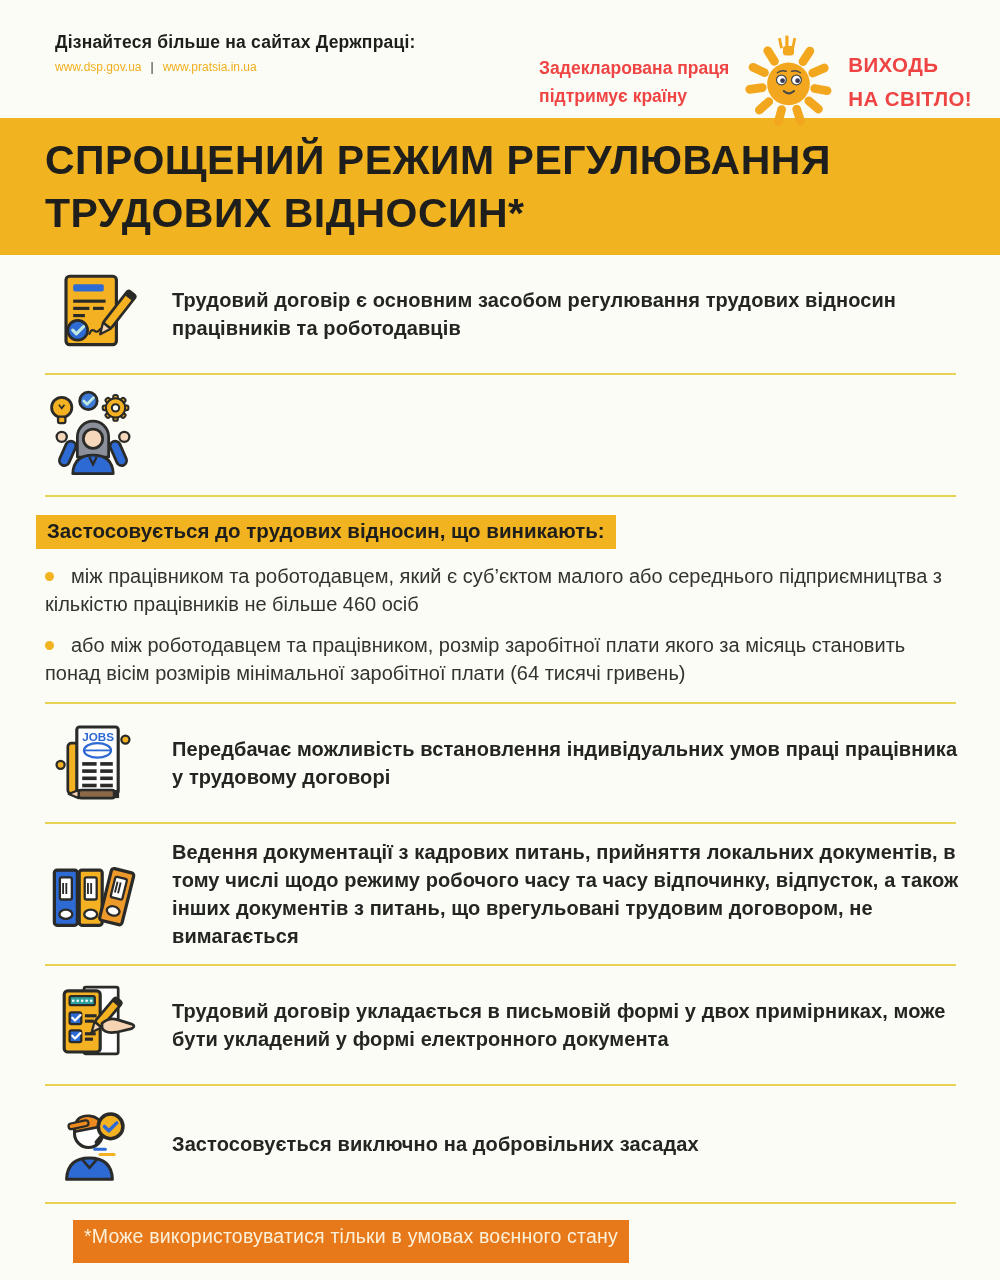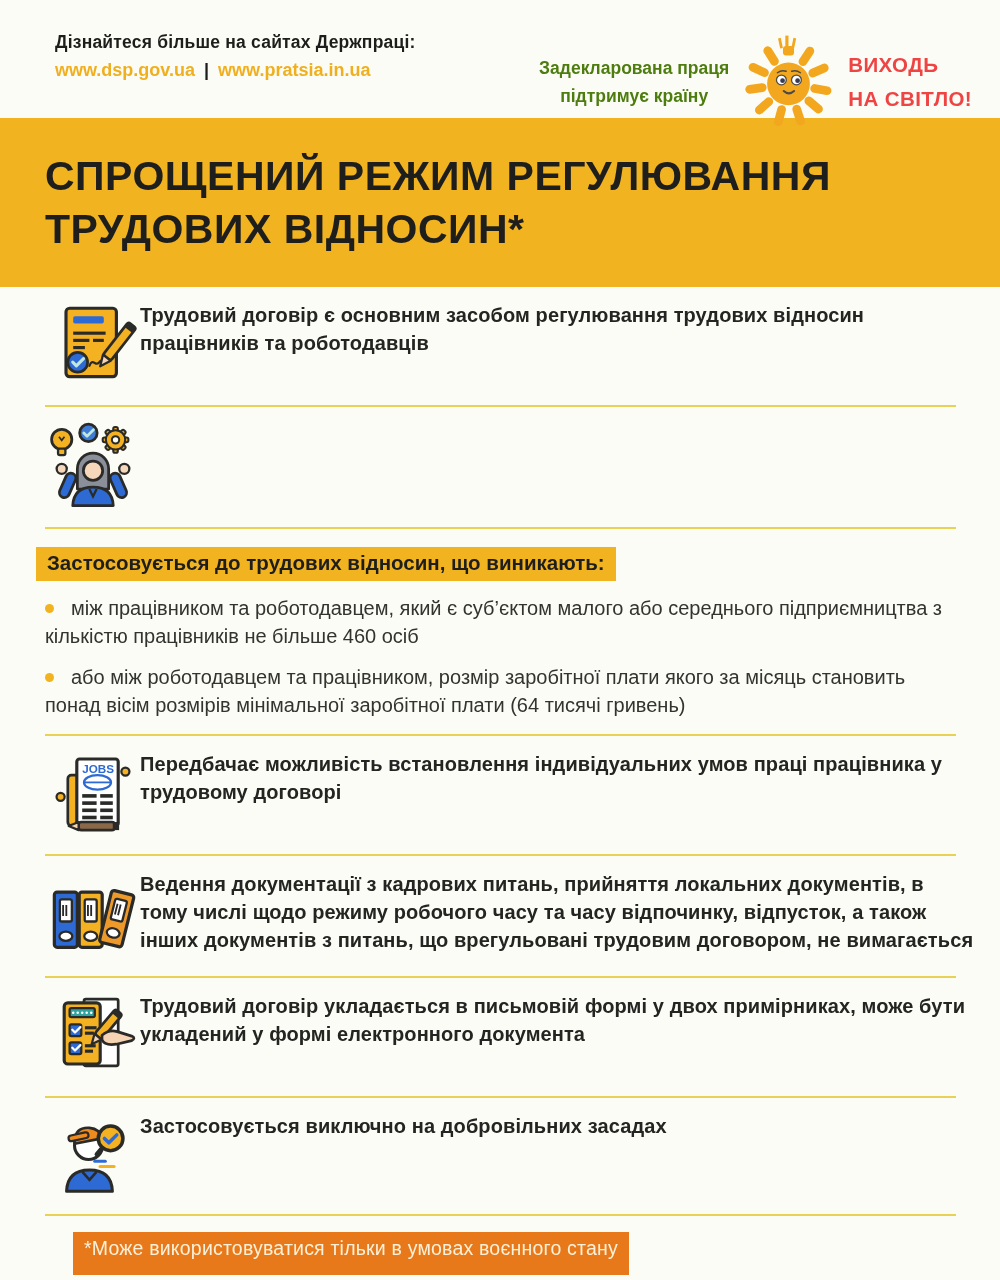--- a/index.html
+++ b/index.html
@@ -10,36 +10,36 @@
     position:relative;
   }
   
   header{
     box-sizing:border-box;height:118px;
     display:flex;justify-content:space-between;align-items:flex-start;
     padding:32px 28px 0 55px;
     border-radius:22px;
   }
   .hdr-info{font-weight:bold;font-size:17.5px;color:#1D1D1B;letter-spacing:.2px;}
-  .hdr-links{font-weight:bold;font-size:18px;margin-top:7px;}
+  .hdr-links{font-weight:normal;font-size:12px;margin-top:7px;}
   .link{color:var(--link-yellow,#F0AF1E);text-decoration:none;cursor:pointer;}
   .link-div{color:#1D1D1B;margin:0 9px;}
   .hdr-right{display:flex;align-items:center;gap:12px;margin-top:2px;}
-  .slogan{text-align:center;font-weight:bold;font-size:17.5px;line-height:1.6;color:#4d7c0f;}
+  .slogan{text-align:left;font-weight:bold;font-size:17.5px;line-height:1.6;color:#ef4444;}
   .mascot svg{display:block;}
   .campaign{font-weight:800;font-size:20.5px;line-height:1.65;letter-spacing:.4px;color:#ef4444;white-space:nowrap;}
   
   .banner{
     background:var(--accent-yellow,#F1B320);
-    height:169px;display:flex;align-items:center;padding-left:45px;box-sizing:border-box;
+    height:137px;display:flex;align-items:center;padding-left:45px;box-sizing:border-box;
   }
   .banner h1{margin:0;font-size:41px;font-weight:800;line-height:1.28;letter-spacing:.5px;color:#1E1E1C;}
   
   main{padding:0 26px 0 45px;}
-  .item{display:flex;gap:0;align-items:flex-start;padding:14px 0;}
+  .item{display:flex;gap:32px;align-items:center;padding:14px 0;}
   .icon-box{width:95px;flex:0 0 95px;display:flex;justify-content:center;align-items:center;}
   .item-text{margin:0;font-size:20px;font-weight:bold;line-height:28px;color:#242422;letter-spacing:.1px;}
   .sep{border-top:2px solid var(--separator-yellow,#E9D155);margin-right:18px;}
   
   .conditions{padding:18px 0 15px;}
   .highlight{
     display:inline-block;background:var(--accent-yellow,#F1B320);
     font-weight:800;font-size:20.5px;color:#1E1E1C;
     padding:4px 11px 6px;margin-left:-9px;
   }

